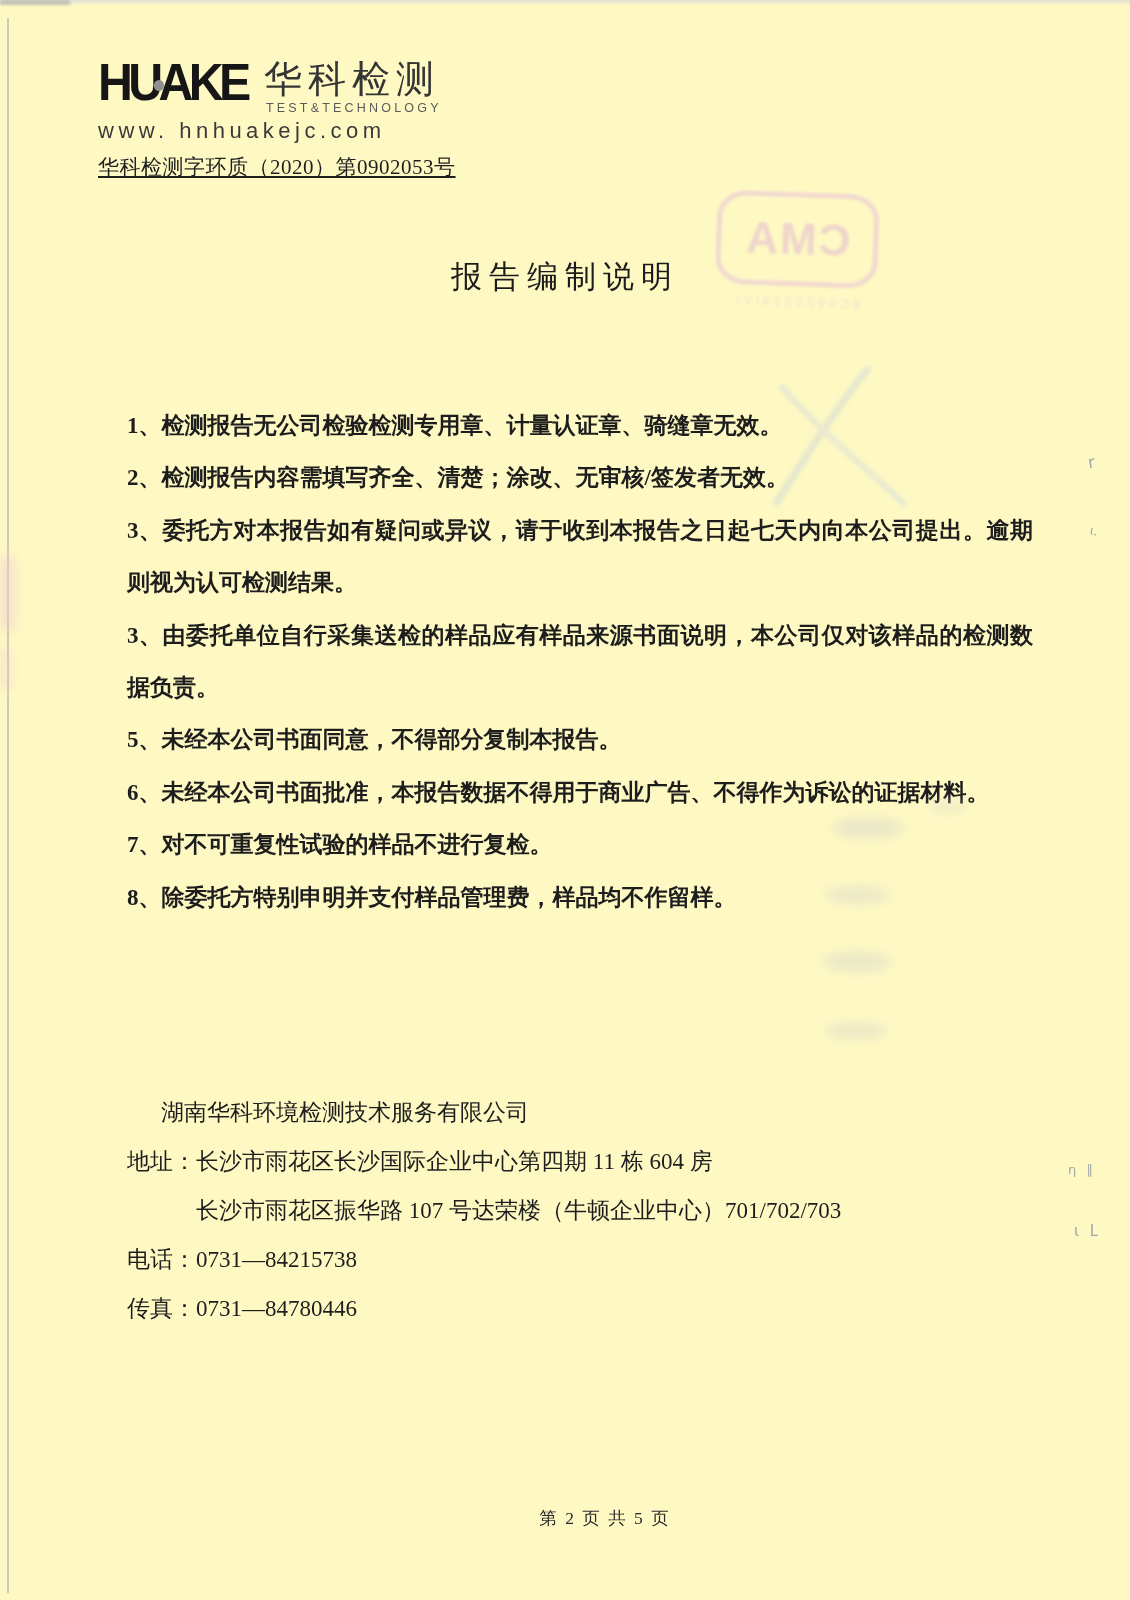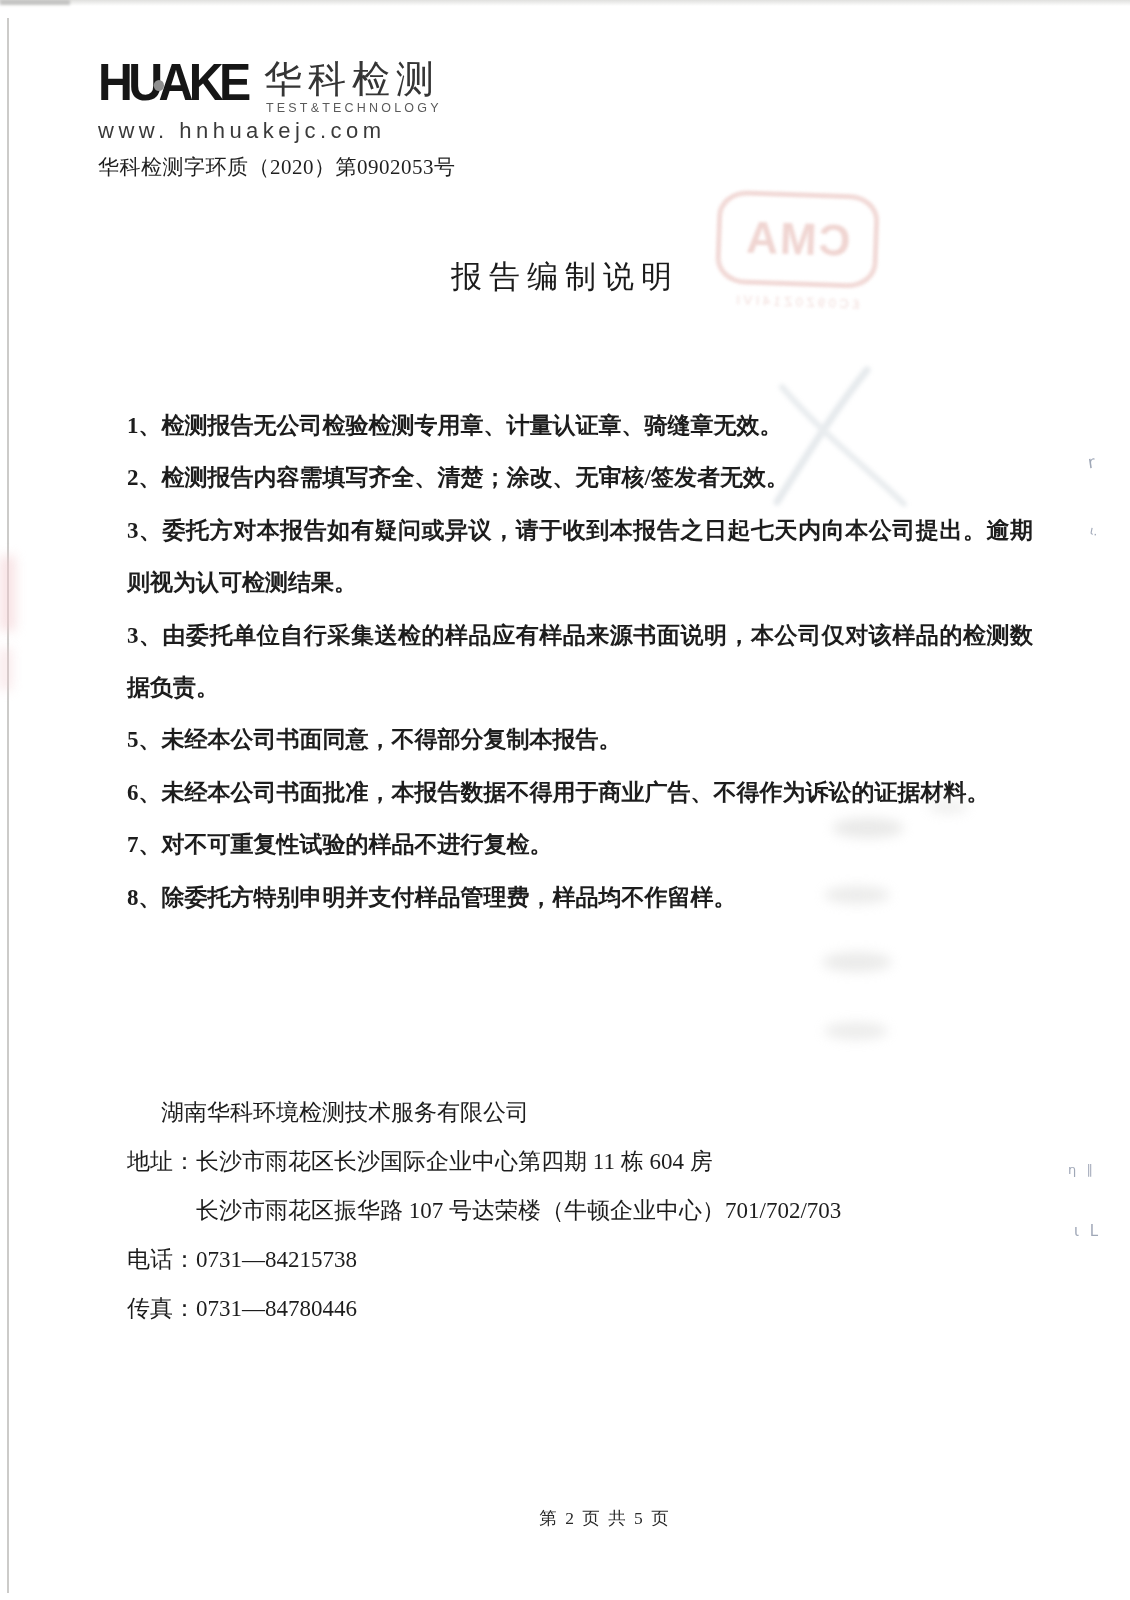--- a/index.html
+++ b/index.html
@@ -1,18 +1,18 @@
 <!DOCTYPE html>
 <html><head>
 <meta charset="utf-8">
 <style>
   html,body { margin:0; padding:0; background:#e9e9e9; }
   .page {
     position:relative; width:1130px; height:1600px; margin:0 auto;
-    background:#ffffff; overflow:hidden;
+    background:#fef9c3; overflow:hidden;
     font-family:"Liberation Serif","DejaVu Serif",serif; color:#222;
   }
 
   
   .edge-top { position:absolute; left:0; top:0; width:100%; height:6px;
     background:linear-gradient(#d8d8d6, rgba(255,255,255,0)); opacity:.8; }
   .edge-top-streak { position:absolute; left:0; top:0; width:70px; height:5px;
     background:#a7a7a5; filter:blur(1.5px); opacity:.6; }
   .edge-left-line { position:absolute; left:7px; top:18px; width:2px; height:1575px;
     background:#c3c2c0; opacity:.85; }
@@ -30,21 +30,21 @@
     color:#161616; transform:scaleX(.93); transform-origin:left top;
   }
   .wordmark-dot { position:absolute; left:60px; top:22px; width:11px; height:11px;
     border-radius:50%; background:#8f8f8f; }
   .logo-right { display:flex; flex-direction:column; margin-left:6px; }
   .brand-cn { font-size:38px; line-height:42px; letter-spacing:6px; color:#353535; font-weight:500; }
   .brand-sub { font-family:"Liberation Sans","DejaVu Sans",sans-serif;
     font-size:12.5px; letter-spacing:3.2px; color:#5a5a5a; margin-top:1px; margin-left:2px; }
   .website { font-family:"Liberation Sans","DejaVu Sans",sans-serif;
     font-size:22px; letter-spacing:4.5px; color:#3a3a3a; margin-top:3px; }
-  .doc-number { font-size:21px; color:#1f1f1f; margin-top:9px; letter-spacing:.5px; }
+  .doc-number { font-size:21px; color:#1f1f1f; margin-top:9px; letter-spacing:.5px;text-decoration:underline; }
 
   
   .report-title { position:absolute; top:256px; left:0; width:100%; text-align:center;
     font-size:31px; font-weight:400; letter-spacing:7px; color:#1b1b1b; }
 
   
   .ghost-stamp { position:absolute; left:698px; top:192px; width:180px;
     transform:scaleX(-1) rotate(-2deg); filter:blur(1.6px); opacity:.9; }
   .ghost-stamp-box { width:152px; height:84px; border:5px solid #f0d5d2;
     border-radius:30px/26px; display:flex; align-items:center; justify-content:center; }

